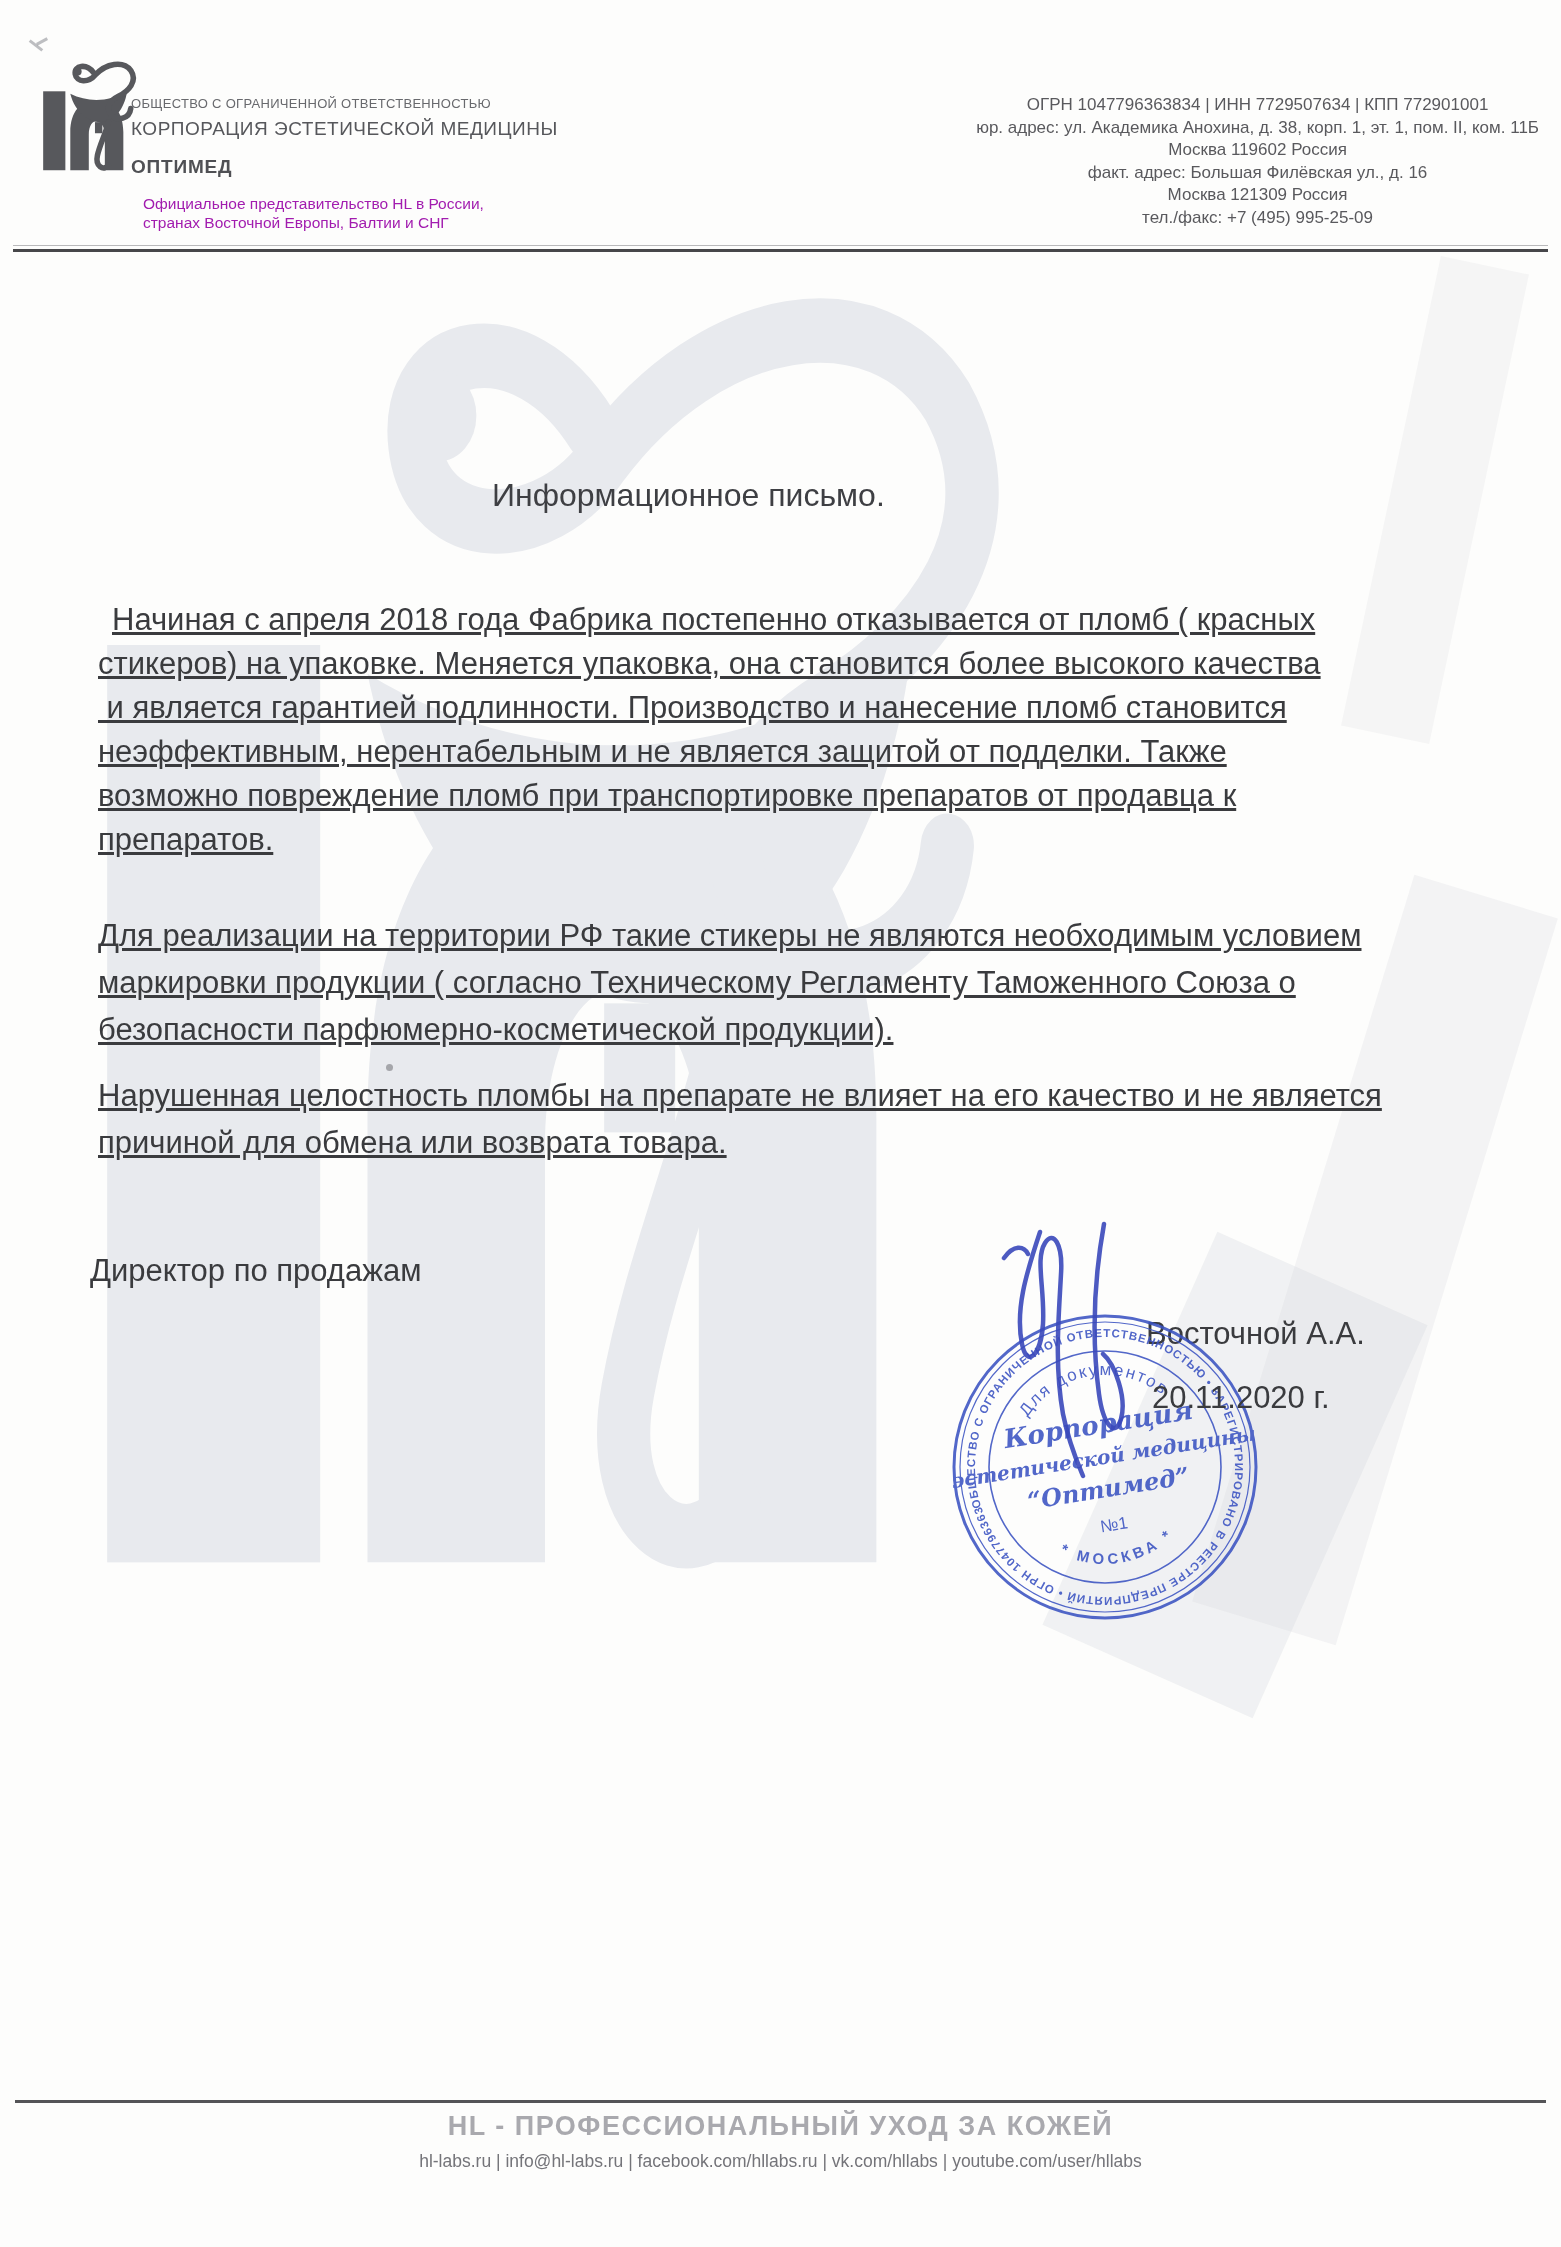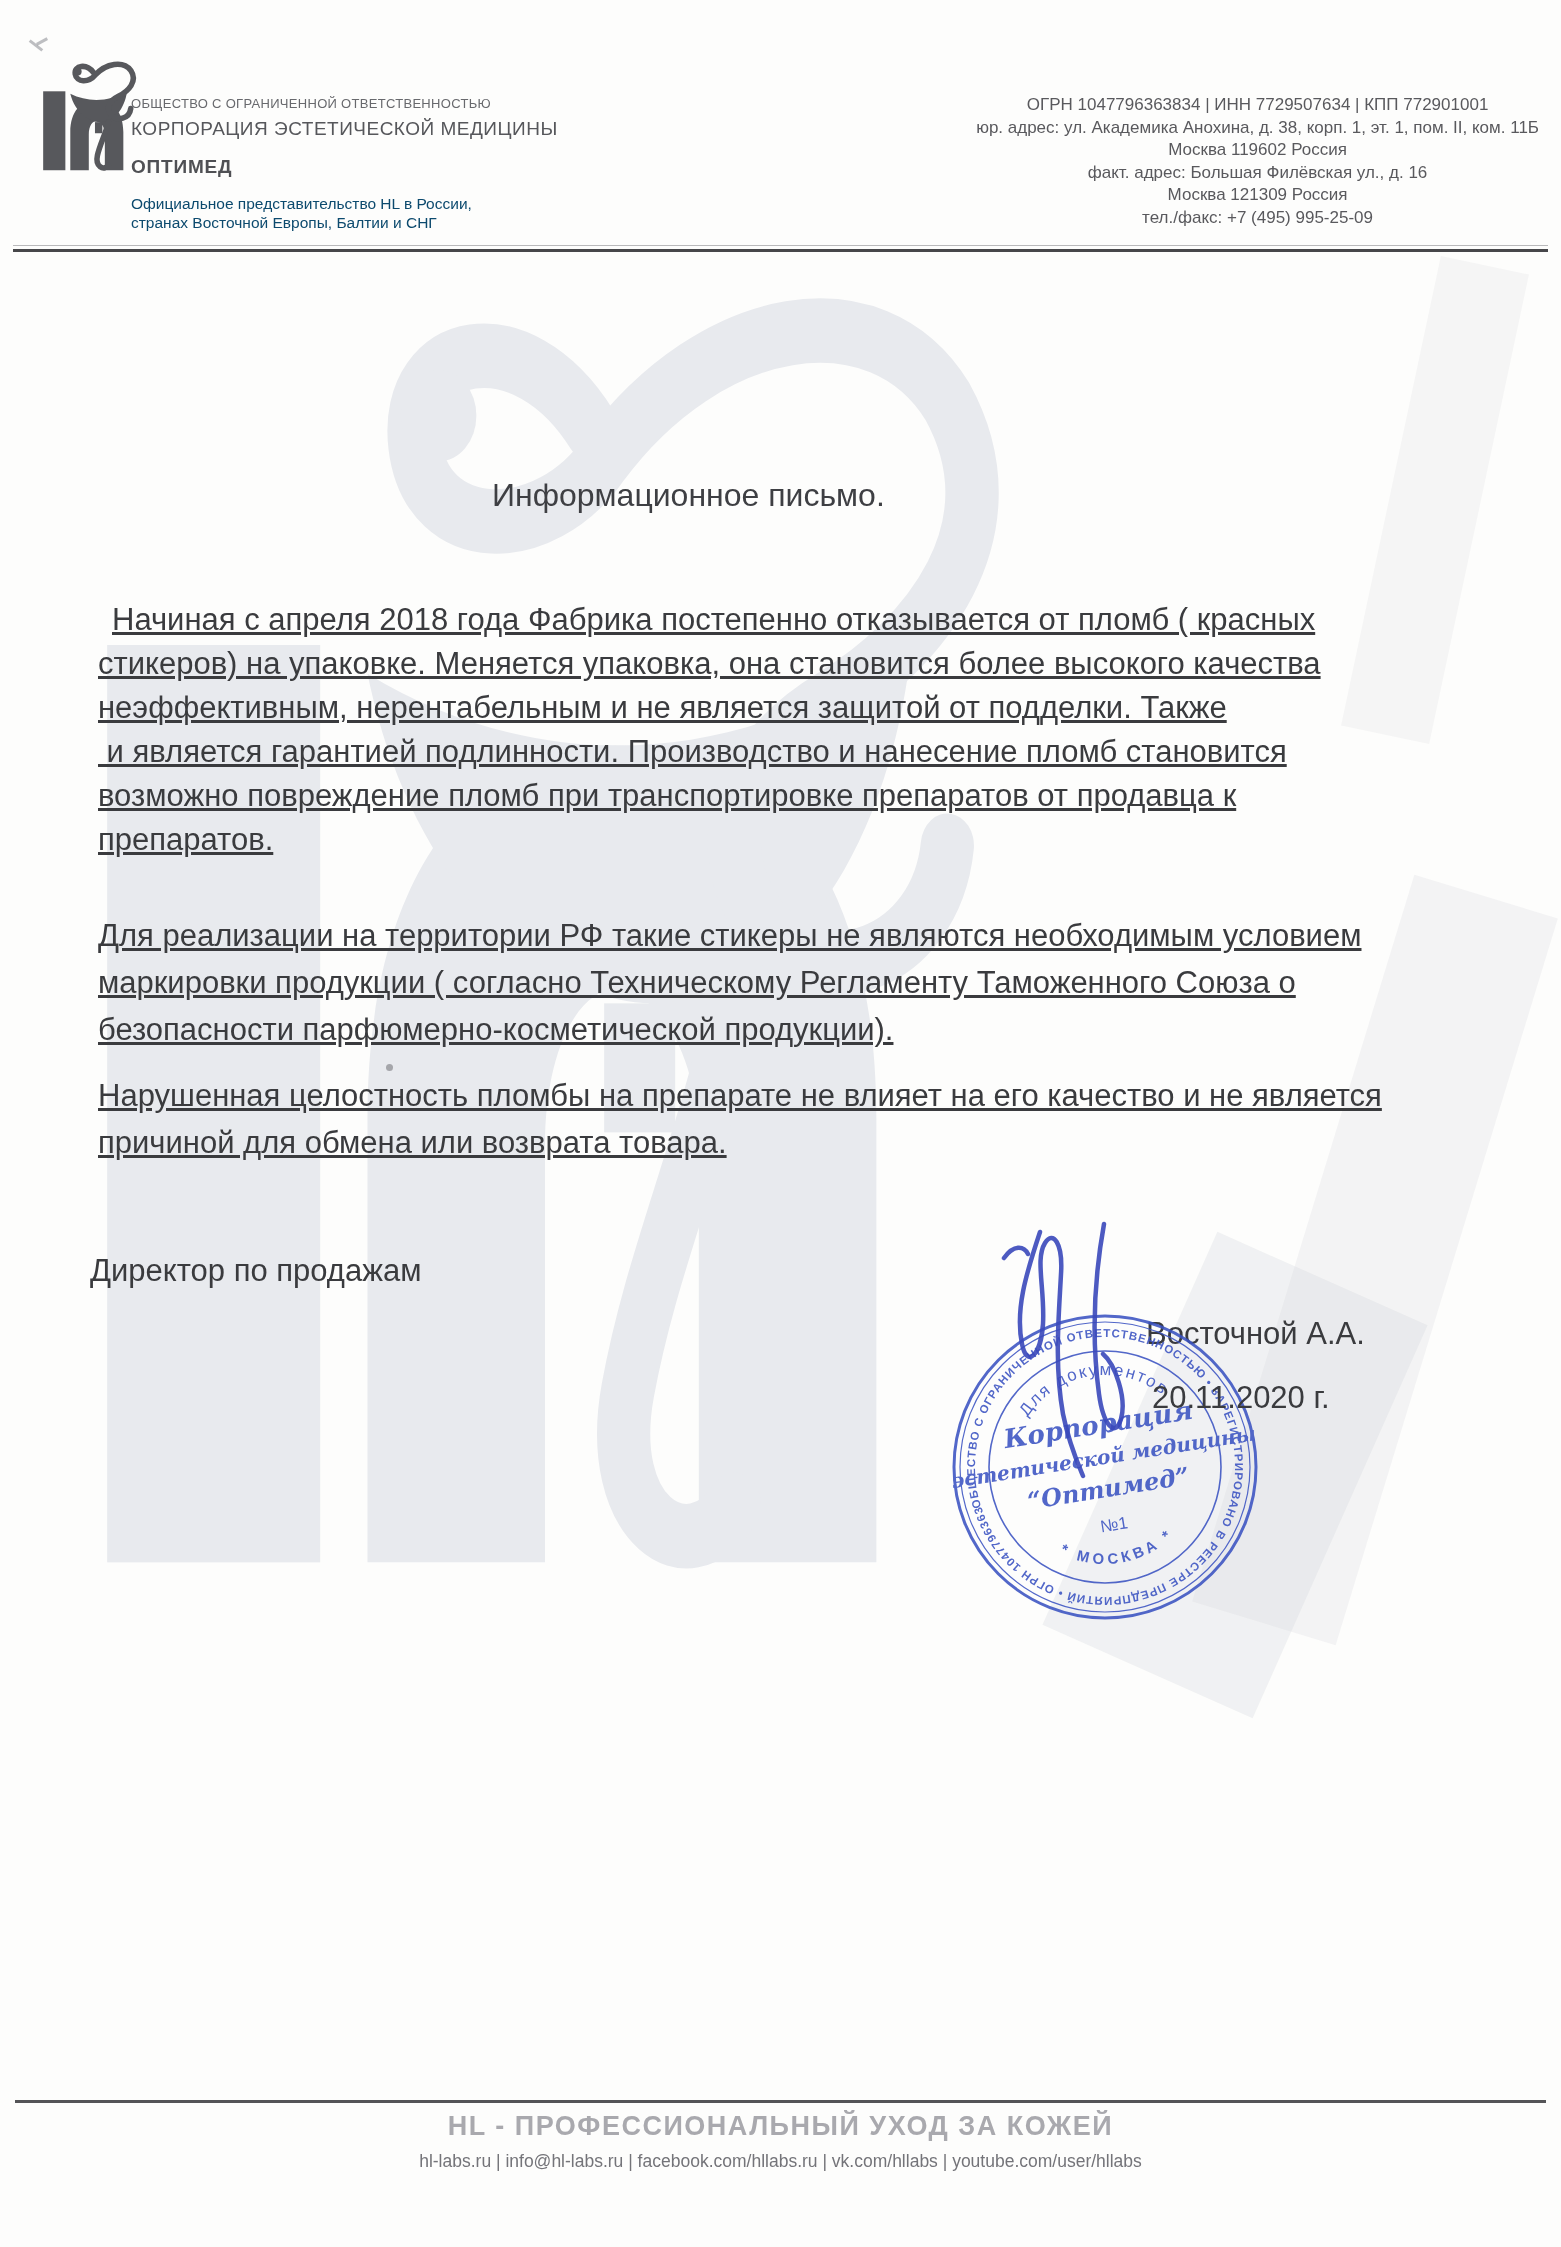--- a/index.html
+++ b/index.html
@@ -17,21 +17,21 @@
   .mark2{left:36px; top:40px; width:12px; height:3px; transform:rotate(-28deg);}
   .speck{position:absolute; width:7px; height:7px; border-radius:50%; background:#6d6d72; opacity:.55; z-index:1;}
   
   .watermark{position:absolute; left:48px; top:258px; width:1420px; height:1720px; color:#e8eaee; z-index:0;}
   
   .logo{position:absolute; left:36px; top:58px; width:150px; height:148px; color:#57585c; z-index:2;}
   .head-left{position:absolute; left:131px; top:96px; z-index:2;}
   .org-type{font-size:13px; color:#68696d; letter-spacing:.3px;}
   .company1{font-size:19px; color:#56575b; letter-spacing:.5px; margin-top:7px;}
   .company2{font-size:19px; font-weight:bold; color:#4f5054; letter-spacing:.8px; margin-top:16px;}
-  .rep{margin-top:16px; font-size:15.5px; line-height:19px; color:#0c4a6e;}
+  .rep{margin-top:16px; font-size:15.5px; line-height:19px; color:#a21caf;margin-left:12px;}
   .head-right{position:absolute; right:22px; top:94px; text-align:center; font-size:17px; line-height:22.5px; color:#59595d; z-index:2;}
   .top-rule{position:absolute; left:13px; right:13px; top:245px; height:3px;
     border-top:1px solid #b9b9bb; border-bottom:3px solid #47474a; z-index:2;}
   
   .title{position:absolute; left:492px; top:477px; font-size:32px; color:#3e3f43; z-index:2;}
   .para{position:absolute; left:98px; width:1420px; font-size:31px; z-index:2;text-decoration:underline;}
   .para .ln{display:block; white-space:pre;}
   .p1{top:598px;} .p1 .ln{line-height:44px;}
   .p1 .ln:first-child{padding-left:14px;}
   .p2{top:912px;} .p2 .ln{line-height:47px;}
@@ -103,22 +103,22 @@
     <div>тел./факс: +7 (495) 995-25-09</div>
   </div>
 
   <div class="top-rule"></div>
 
   <div class="title">Информационное письмо.</div>
 
   <div class="para p1">
     <span class="ln">Начиная с апреля 2018 года Фабрика постепенно отказывается от пломб ( красных</span>
     <span class="ln">стикеров) на упаковке. Меняется упаковка, она становится более высокого качества</span>
+    <span class="ln"> и является гарантией подлинности. Производство и нанесение пломб становится</span>
     <span class="ln">неэффективным, нерентабельным и не является защитой от подделки. Также</span>
-    <span class="ln"> и является гарантией подлинности. Производство и нанесение пломб становится</span>
     <span class="ln">возможно повреждение пломб при транспортировке препаратов от продавца к</span>
     <span class="ln">препаратов.</span>
   </div>
 
   <div class="para p2">
     <span class="ln">Для реализации на территории РФ такие стикеры не являются необходимым условием</span>
     <span class="ln">маркировки продукции ( согласно Техническому Регламенту Таможенного Союза о</span>
     <span class="ln">безопасности парфюмерно-косметической продукции).</span>
   </div>
 

